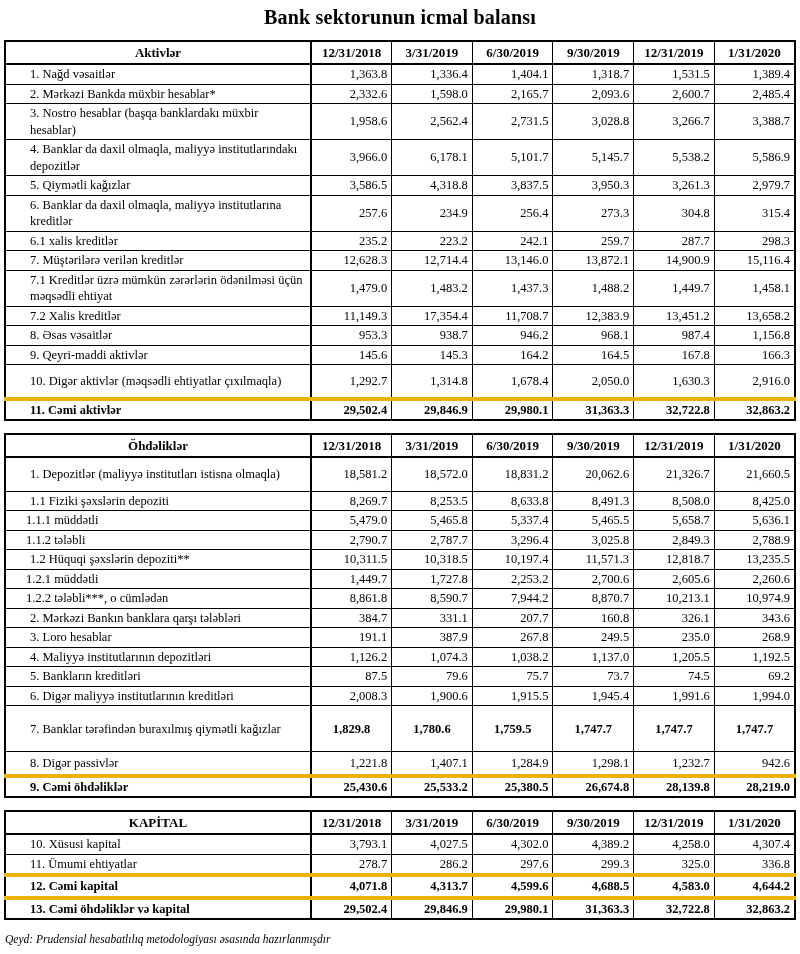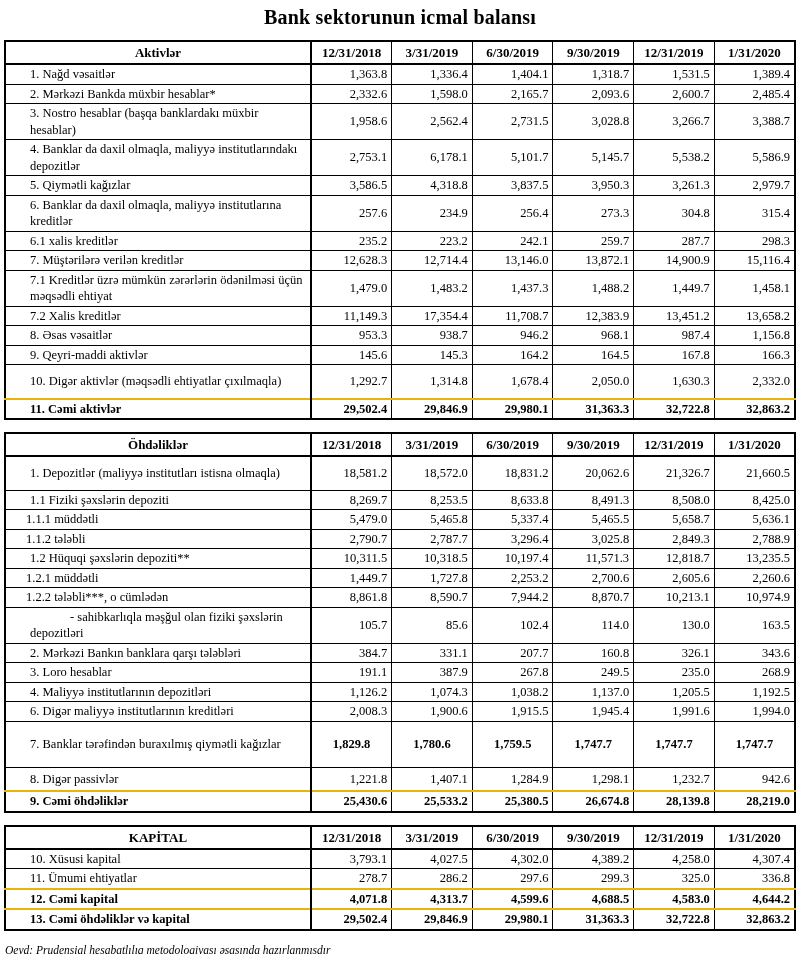--- a/index.html
+++ b/index.html
@@ -19,21 +19,21 @@
   th,td{
     border:1px solid #000;padding:1px 4px;
     font-size:12.5px;line-height:1.32;vertical-align:middle;
     overflow:hidden;
   }
   th{font-weight:bold;text-align:center;font-size:13px;border-bottom:2px solid #000;padding:2px 2px;}
   th.lbl{width:300px;}
   td.lbl{text-align:left;padding-left:24px;}
   td.num{text-align:right;}
   .sep{border-left:2px solid #000;}
-  tr.bold td{font-weight:bold;border-top:2px solid #eab308;}
+  tr.bold td{font-weight:bold;border-top:4px solid #eab308;}
   td.vb{font-weight:bold;text-align:center;}
   td.ind{padding-left:20px;}
   td.hang{text-indent:40px;}
   .notes{margin:2px 0 0 5px;font-style:italic;}
   .note-qeyd{font-size:11.5px;line-height:1.3;}
 </style>
 </head>
 <body>
 
 <div class="page-title">Bank sektorunun icmal balansı</div>
@@ -72,21 +72,21 @@
           <td class="lbl">3. Nostro hesablar (başqa banklardakı müxbir hesablar)</td>
           <td class="num sep">1,958.6</td>
           <td class="num">2,562.4</td>
           <td class="num">2,731.5</td>
           <td class="num">3,028.8</td>
           <td class="num">3,266.7</td>
           <td class="num">3,388.7</td>
         </tr>
         <tr style="height: 34px;">
           <td class="lbl">4. Banklar da daxil olmaqla, maliyyə institutlarındakı depozitlər</td>
-          <td class="num sep">2,753.1</td>
+          <td class="num sep">3,966.0</td>
           <td class="num">6,178.1</td>
           <td class="num">5,101.7</td>
           <td class="num">5,145.7</td>
           <td class="num">5,538.2</td>
           <td class="num">5,586.9</td>
         </tr>
         <tr>
           <td class="lbl">5. Qiymətli kağızlar</td>
           <td class="num sep">3,586.5</td>
           <td class="num">4,318.8</td>
@@ -158,21 +158,21 @@
           <td class="num">167.8</td>
           <td class="num">166.3</td>
         </tr>
         <tr style="height: 34px;">
           <td class="lbl">10. Digər aktivlər (məqsədli ehtiyatlar çıxılmaqla)</td>
           <td class="num sep">1,292.7</td>
           <td class="num">1,314.8</td>
           <td class="num">1,678.4</td>
           <td class="num">2,050.0</td>
           <td class="num">1,630.3</td>
-          <td class="num">2,332.0</td>
+          <td class="num">2,916.0</td>
         </tr>
         <tr class="bold">
           <td class="lbl">11. Cəmi aktivlər</td>
           <td class="num sep">29,502.4</td>
           <td class="num">29,846.9</td>
           <td class="num">29,980.1</td>
           <td class="num">31,363.3</td>
           <td class="num">32,722.8</td>
           <td class="num">32,863.2</td>
         </tr>
@@ -245,29 +245,20 @@
         </tr>
         <tr>
           <td class="lbl ind">1.2.2 tələbli***, o cümlədən</td>
           <td class="num sep">8,861.8</td>
           <td class="num">8,590.7</td>
           <td class="num">7,944.2</td>
           <td class="num">8,870.7</td>
           <td class="num">10,213.1</td>
           <td class="num">10,974.9</td>
         </tr>
-        <tr style="height: 34px;">
-          <td class="lbl hang">- sahibkarlıqla məşğul olan fiziki şəxslərin depozitləri</td>
-          <td class="num sep">105.7</td>
-          <td class="num">85.6</td>
-          <td class="num">102.4</td>
-          <td class="num">114.0</td>
-          <td class="num">130.0</td>
-          <td class="num">163.5</td>
-        </tr>
         <tr>
           <td class="lbl">2. Mərkəzi Bankın banklara qarşı tələbləri</td>
           <td class="num sep">384.7</td>
           <td class="num">331.1</td>
           <td class="num">207.7</td>
           <td class="num">160.8</td>
           <td class="num">326.1</td>
           <td class="num">343.6</td>
         </tr>
         <tr>
@@ -280,20 +271,29 @@
           <td class="num">268.9</td>
         </tr>
         <tr>
           <td class="lbl">4. Maliyyə institutlarının  depozitləri</td>
           <td class="num sep">1,126.2</td>
           <td class="num">1,074.3</td>
           <td class="num">1,038.2</td>
           <td class="num">1,137.0</td>
           <td class="num">1,205.5</td>
           <td class="num">1,192.5</td>
+        </tr>
+        <tr>
+          <td class="lbl">5. Bankların kreditləri</td>
+          <td class="num sep">87.5</td>
+          <td class="num">79.6</td>
+          <td class="num">75.7</td>
+          <td class="num">73.7</td>
+          <td class="num">74.5</td>
+          <td class="num">69.2</td>
         </tr>
         <tr>
           <td class="lbl">6. Digər maliyyə institutlarının kreditləri</td>
           <td class="num sep">2,008.3</td>
           <td class="num">1,900.6</td>
           <td class="num">1,915.5</td>
           <td class="num">1,945.4</td>
           <td class="num">1,991.6</td>
           <td class="num">1,994.0</td>
         </tr>

